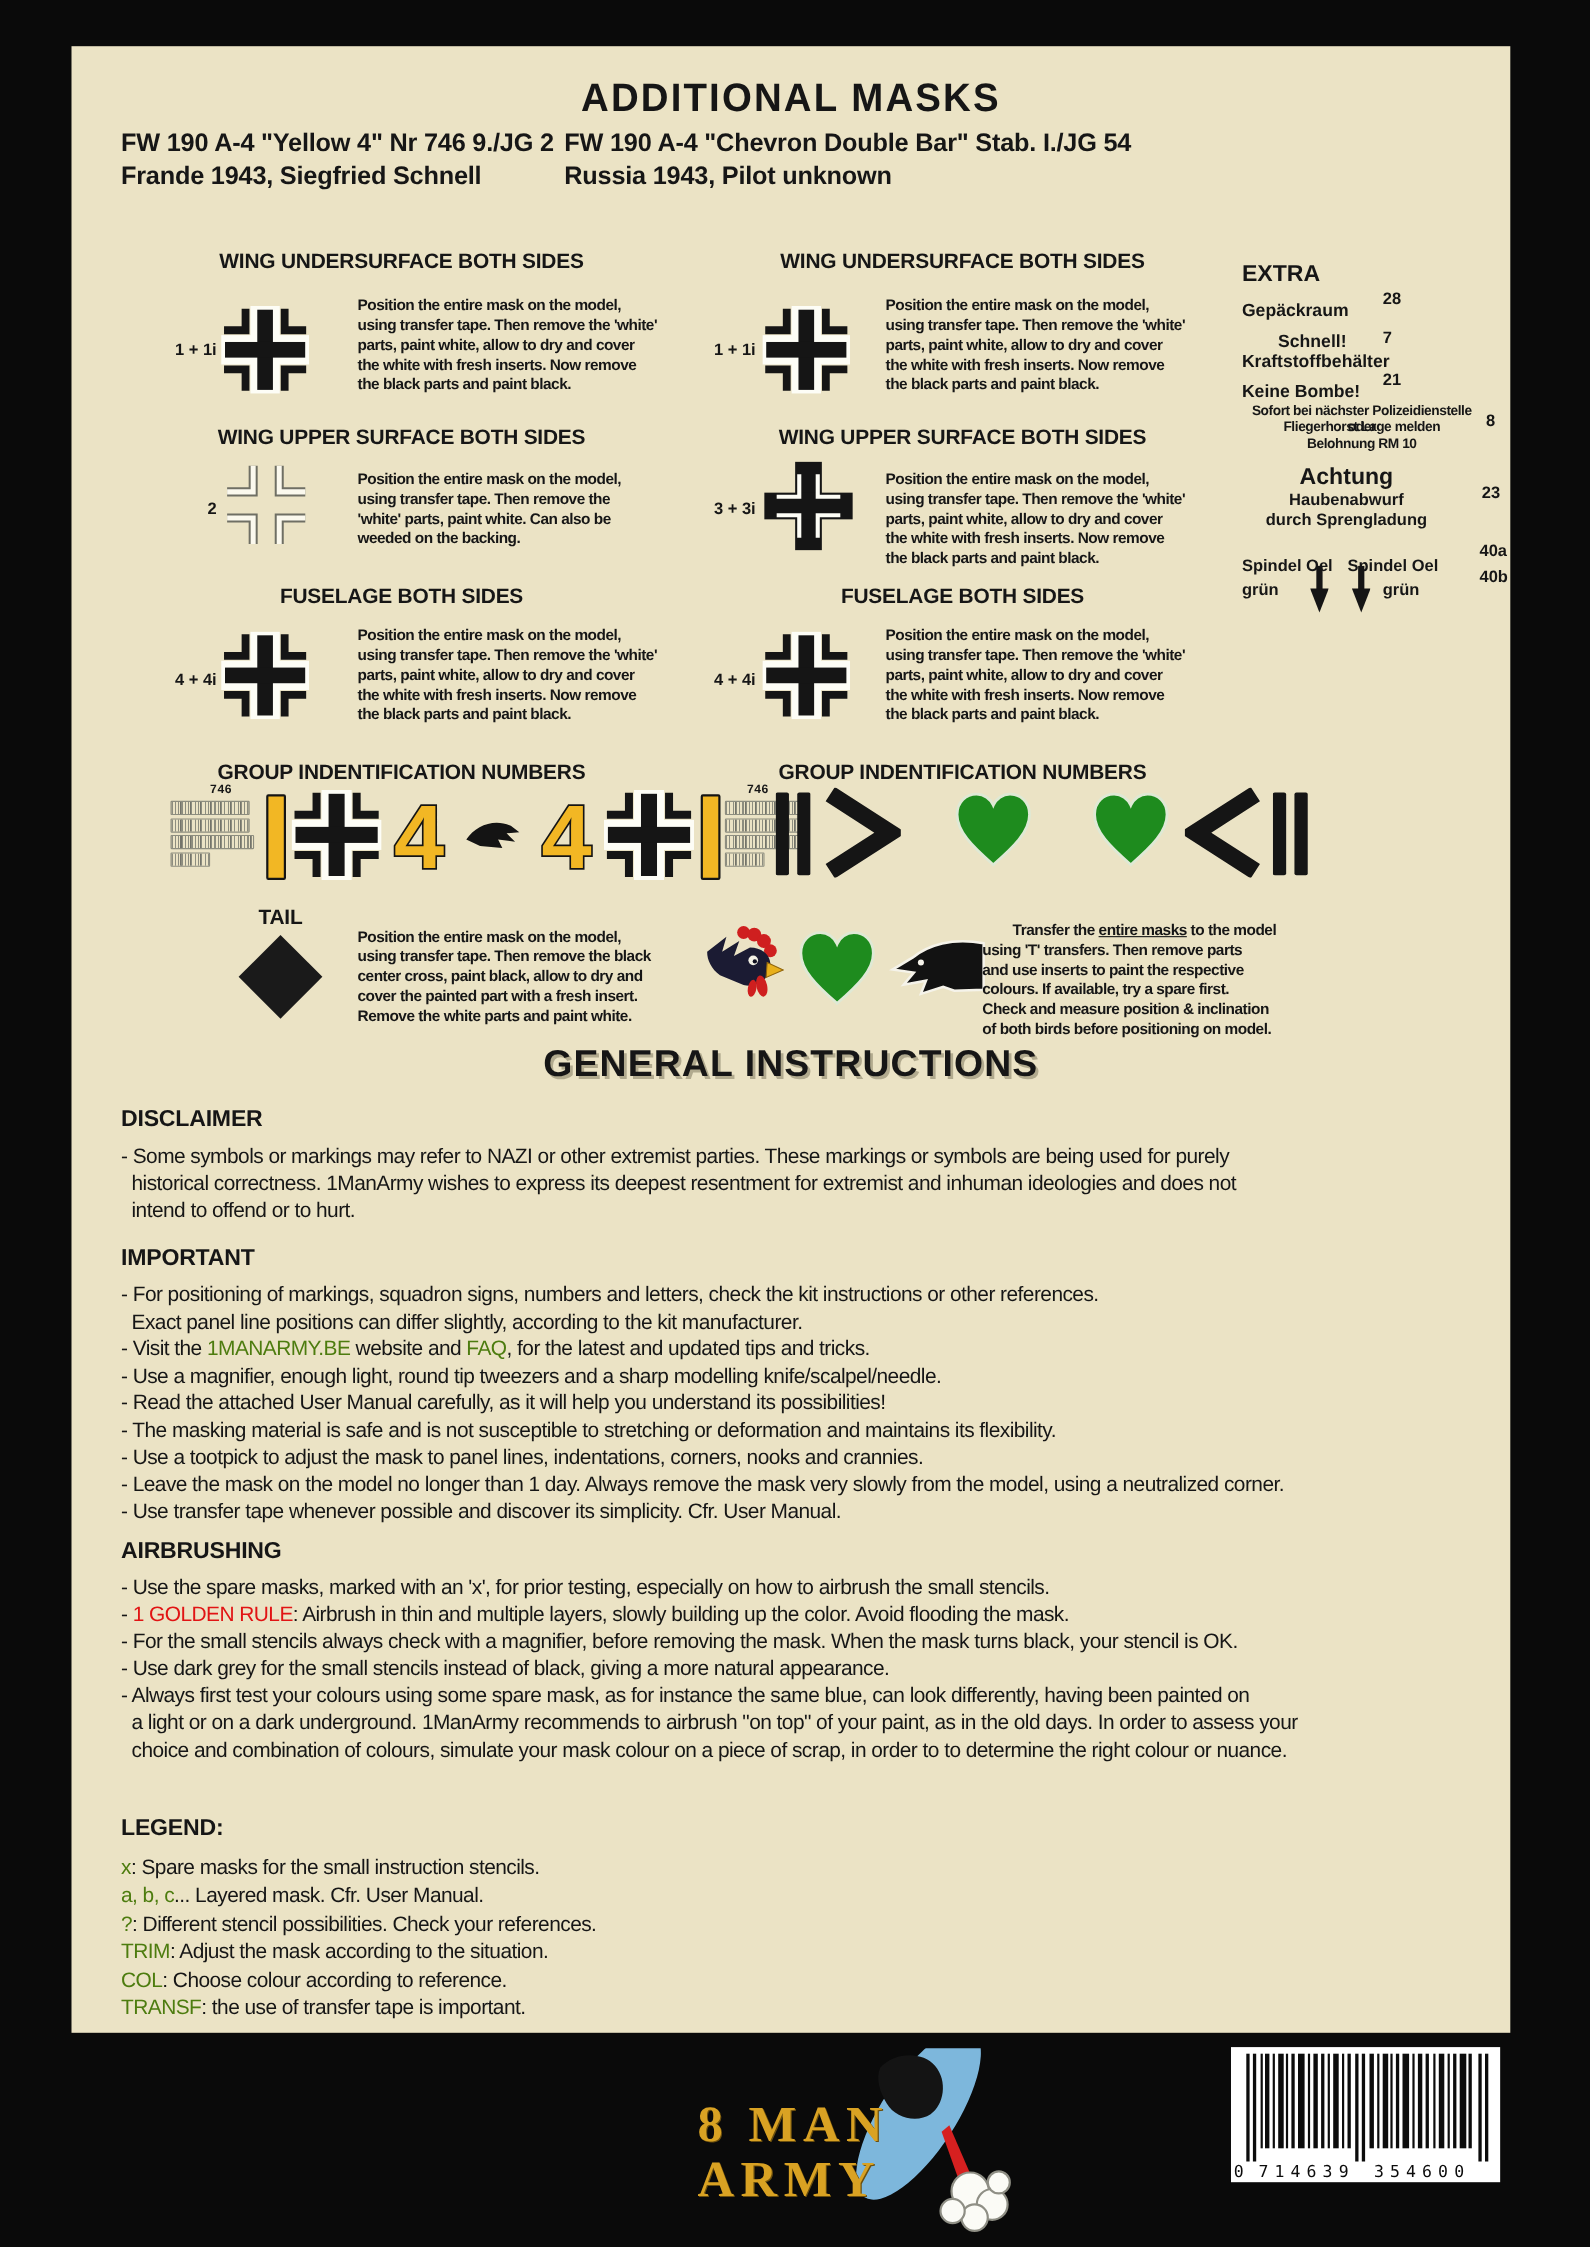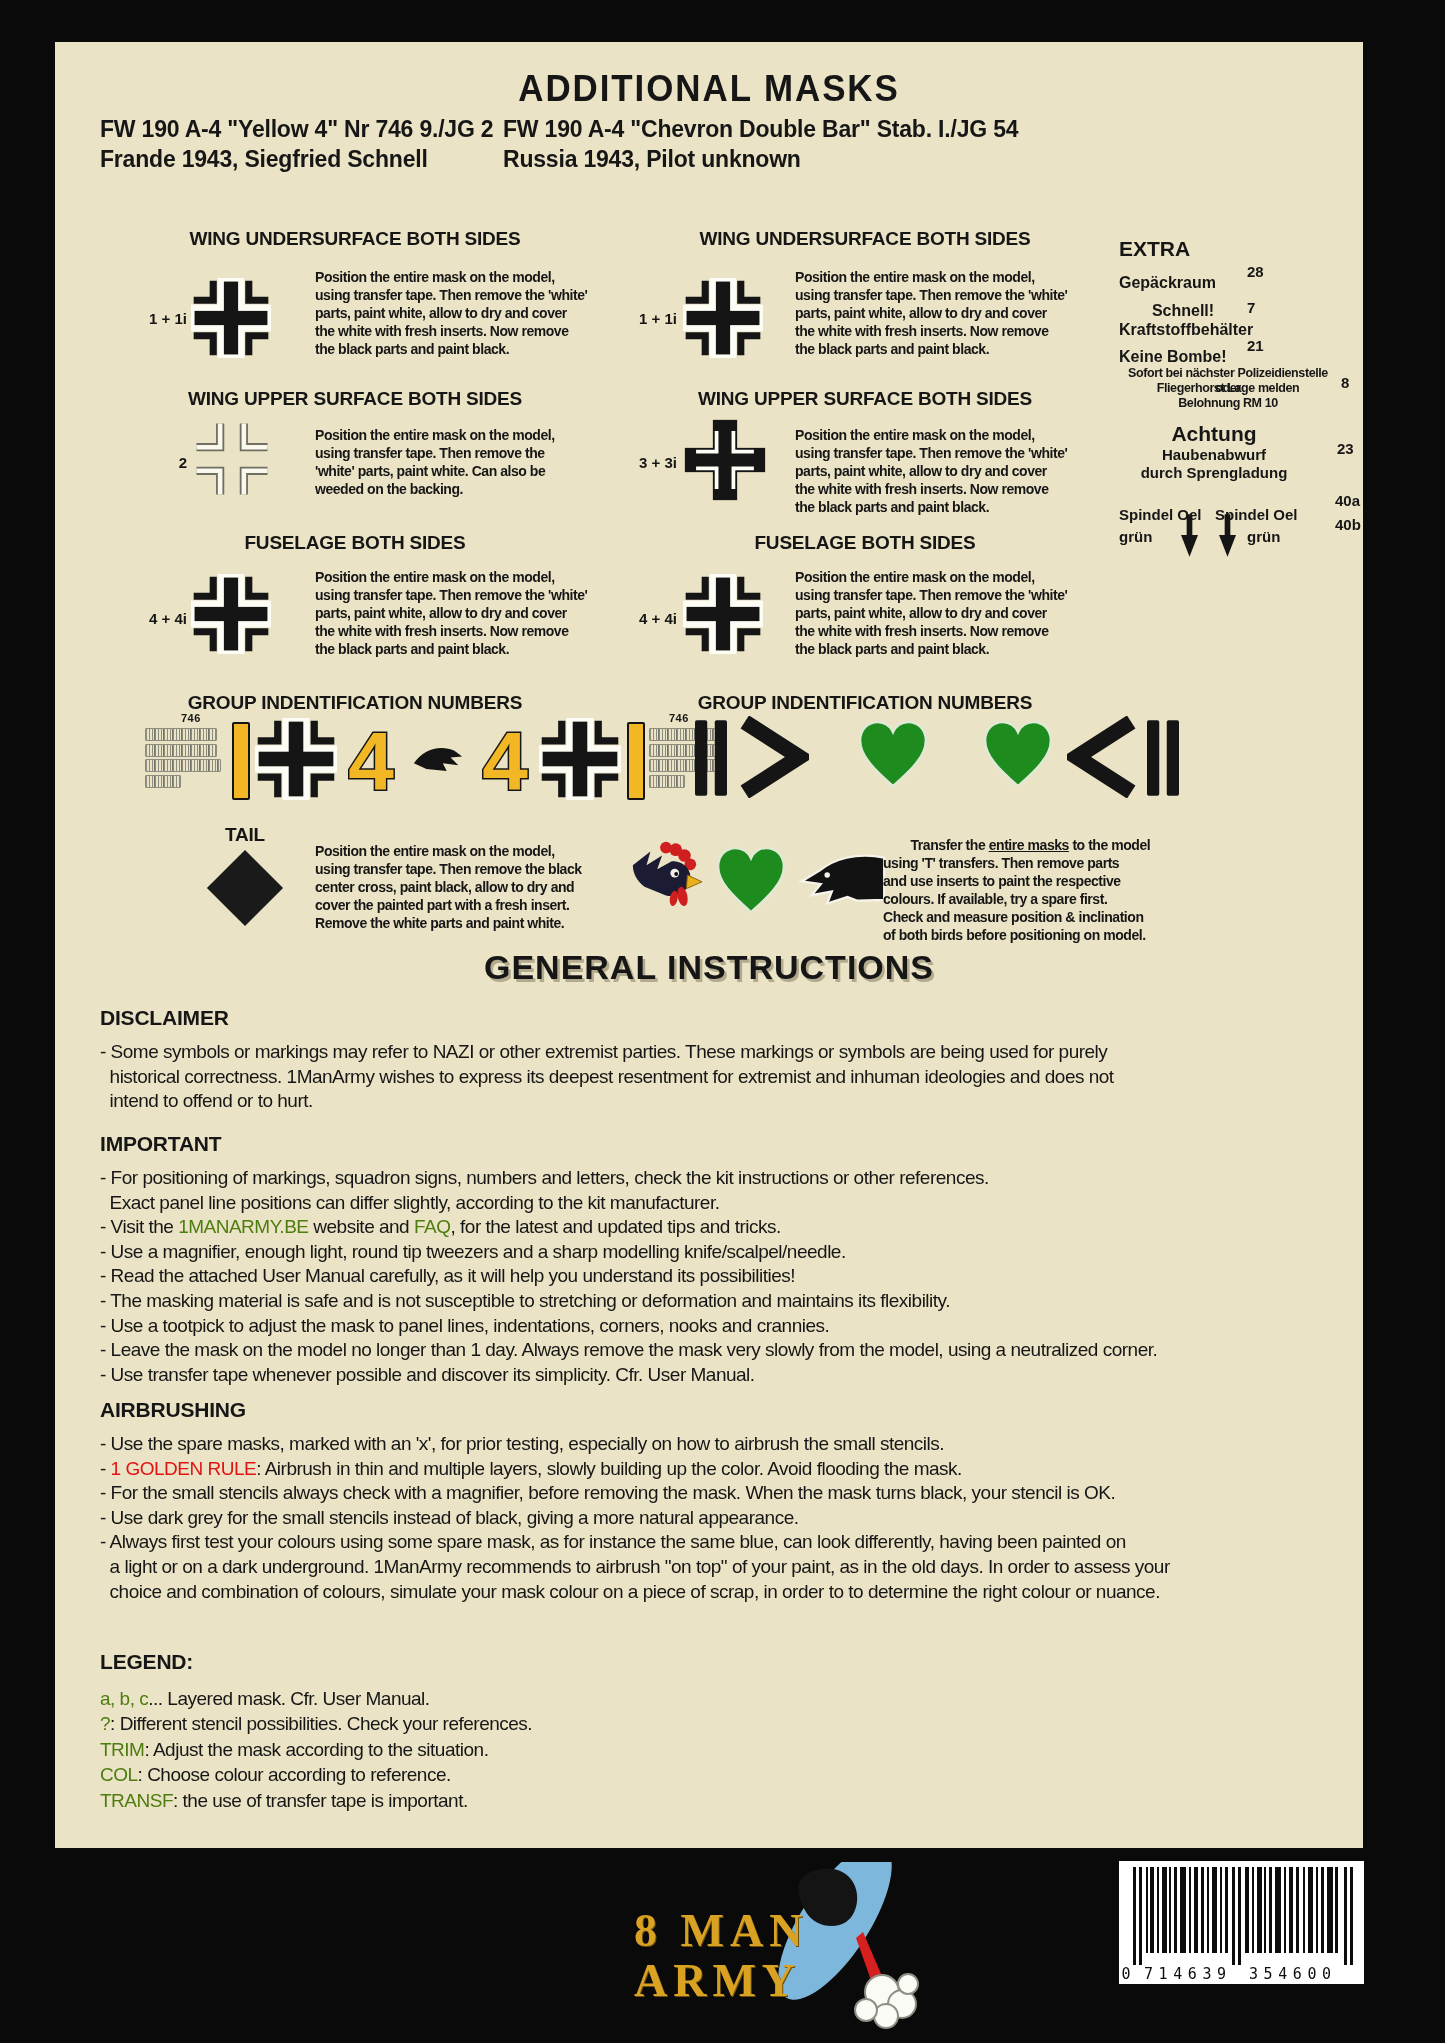--- a/index.html
+++ b/index.html
@@ -1,18 +1,18 @@
 <!DOCTYPE html>
 <html><head>
 <meta charset="utf-8">
 <style>
   html,body { margin:0; padding:0; background:#0a0a0a; }
   .page { position:relative; width:1445px; height:2043px; background:#0a0a0a; overflow:hidden;
           font-family:"Liberation Sans",sans-serif; color:#161616; }
-  .panel { position:absolute; left:55px; top:42px; width:1308px; height:1806px; background:#ebe3c5; }
+  .panel { position:absolute; left:65px; top:42px; width:1308px; height:1806px; background:#ebe3c5; }
   .abs { position:absolute; }
   .main-title { position:absolute; left:0; top:26px; width:100%; text-align:center;
                 font-size:36px; font-weight:bold; letter-spacing:2px; transform:scaleX(.97); }
   .scheme-title { position:absolute; font-size:23px; font-weight:bold; line-height:30px; letter-spacing:-.2px; }
   .hdr { position:absolute; font-size:19px; font-weight:bold; text-align:center; letter-spacing:-.2px; }
   .lcol { left:40px; width:520px; }
   .rcol { left:560px; width:500px; }
   .mlabel { position:absolute; font-size:15px; font-weight:bold; text-align:right; }
   .snippet { position:absolute; font-size:14px; font-weight:bold; line-height:18px;
              letter-spacing:-.45px; white-space:pre; }
@@ -346,20 +346,21 @@
       <div><span>- </span><span class="red">1 GOLDEN RULE</span><span>: Airbrush in thin and multiple layers, slowly building up the color. Avoid flooding the mask.</span></div>
       <div>- For the small stencils always check with a magnifier, before removing the mask. When the mask turns black, your stencil is OK.</div>
       <div>- Use dark grey for the small stencils instead of black, giving a more natural appearance.</div>
       <div class="pre">- Always first test your colours using some spare mask, as for instance the same blue, can look differently, having been painted on
   a light or on a dark underground. 1ManArmy recommends to airbrush "on top" of your paint, as in the old days. In order to assess your
   choice and combination of colours, simulate your mask colour on a piece of scrap, in order to to determine the right colour or nuance.</div>
     </div>
 
     <div class="sec-h" style="left:45px;top:1608px">LEGEND:</div>
     <div class="body-block" style="left:45px;top:1644px;width:1245px">
+      <div class="legend-line"><span class="blue">x</span><span>: Spare masks for the small instruction stencils.</span></div>
       <div class="legend-line"><span class="blue">a, b, c</span><span>... Layered mask. Cfr. User Manual.</span></div>
       <div class="legend-line"><span class="blue">?</span><span>: Different stencil possibilities. Check your references.</span></div>
       <div class="legend-line"><span class="blue">TRIM</span><span>: Adjust the mask according to the situation.</span></div>
       <div class="legend-line"><span class="blue">COL</span><span>: Choose colour according to reference.</span></div>
       <div class="legend-line"><span class="blue">TRANSF</span><span>: the use of transfer tape is important.</span></div>
     </div>
   </div>
 
   <div class="abs" style="left:620px;top:1862px;width:360px;height:180px">
     <svg width="360" height="180" style="position:absolute;left:0;top:0">

